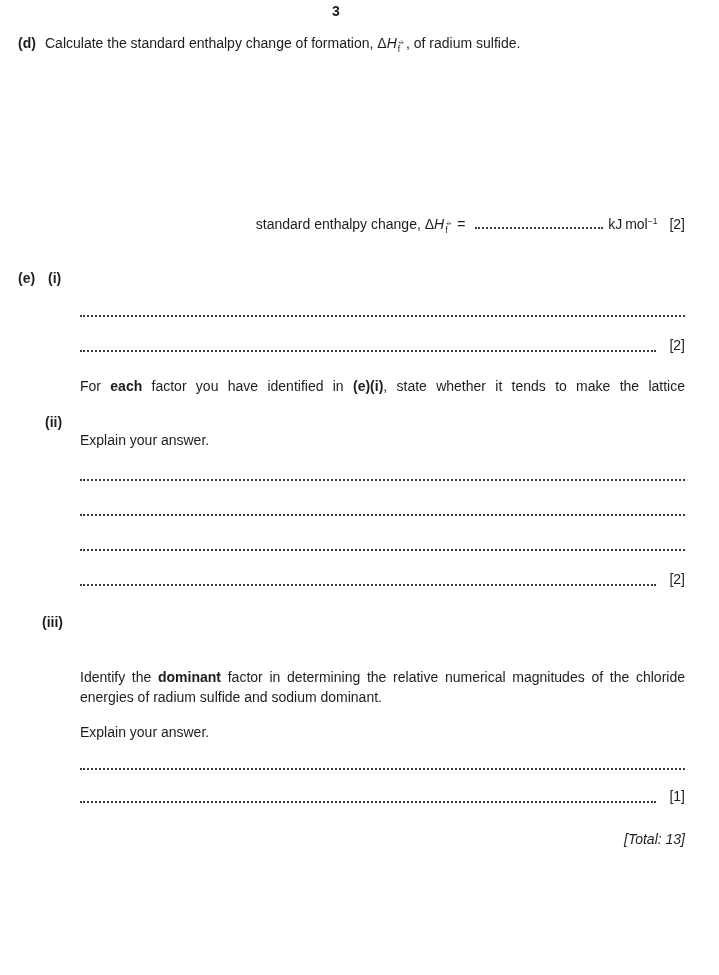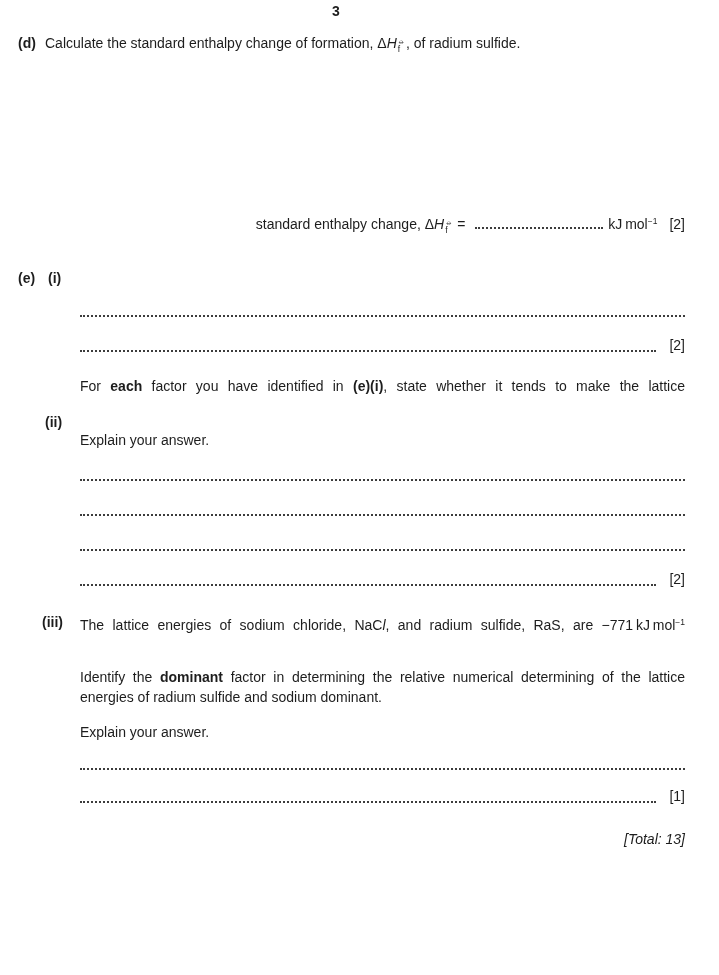--- a/index.html
+++ b/index.html
@@ -74,24 +74,23 @@
   <div class="ansrow" style="top:537px;">
       <span class="dotfill"></span>
     </div>
   <div class="ansrow" style="top:572px;">
       <span class="dotfill"></span>
       <span class="mark">[2]</span>
     </div>
 
   <div class="abs b" style="left:42px; top:613px;">(iii)</div>
   <div class="abs para" style="left:80px; top:613px;">
-    <div class="jline"><span>The lattice energies of sodium chloride, NaC</span><span class="it">l</span><span>, and radium sulfide, RaS, are −771 kJ mol</span><sup class="s">−1</sup></div>
   </div>
   <div class="abs para" style="left:80px; top:668px;">
-    <div class="jline"><span>Identify the </span><span class="b">dominant</span><span> factor in determining the relative numerical determining of the lattice</span></div>
+    <div class="jline"><span>Identify the </span><span class="b">dominant</span><span> factor in determining the relative numerical magnitudes of the chloride</span></div>
     <div>energies of radium sulfide and sodium dominant.</div>
   </div>
   <div class="abs" style="left:80px; top:723px;">Explain your answer.</div>
 
   <div class="ansrow" style="top:756px;">
       <span class="dotfill"></span>
     </div>
   <div class="ansrow" style="top:789px;">
       <span class="dotfill"></span>
       <span class="mark">[1]</span>

